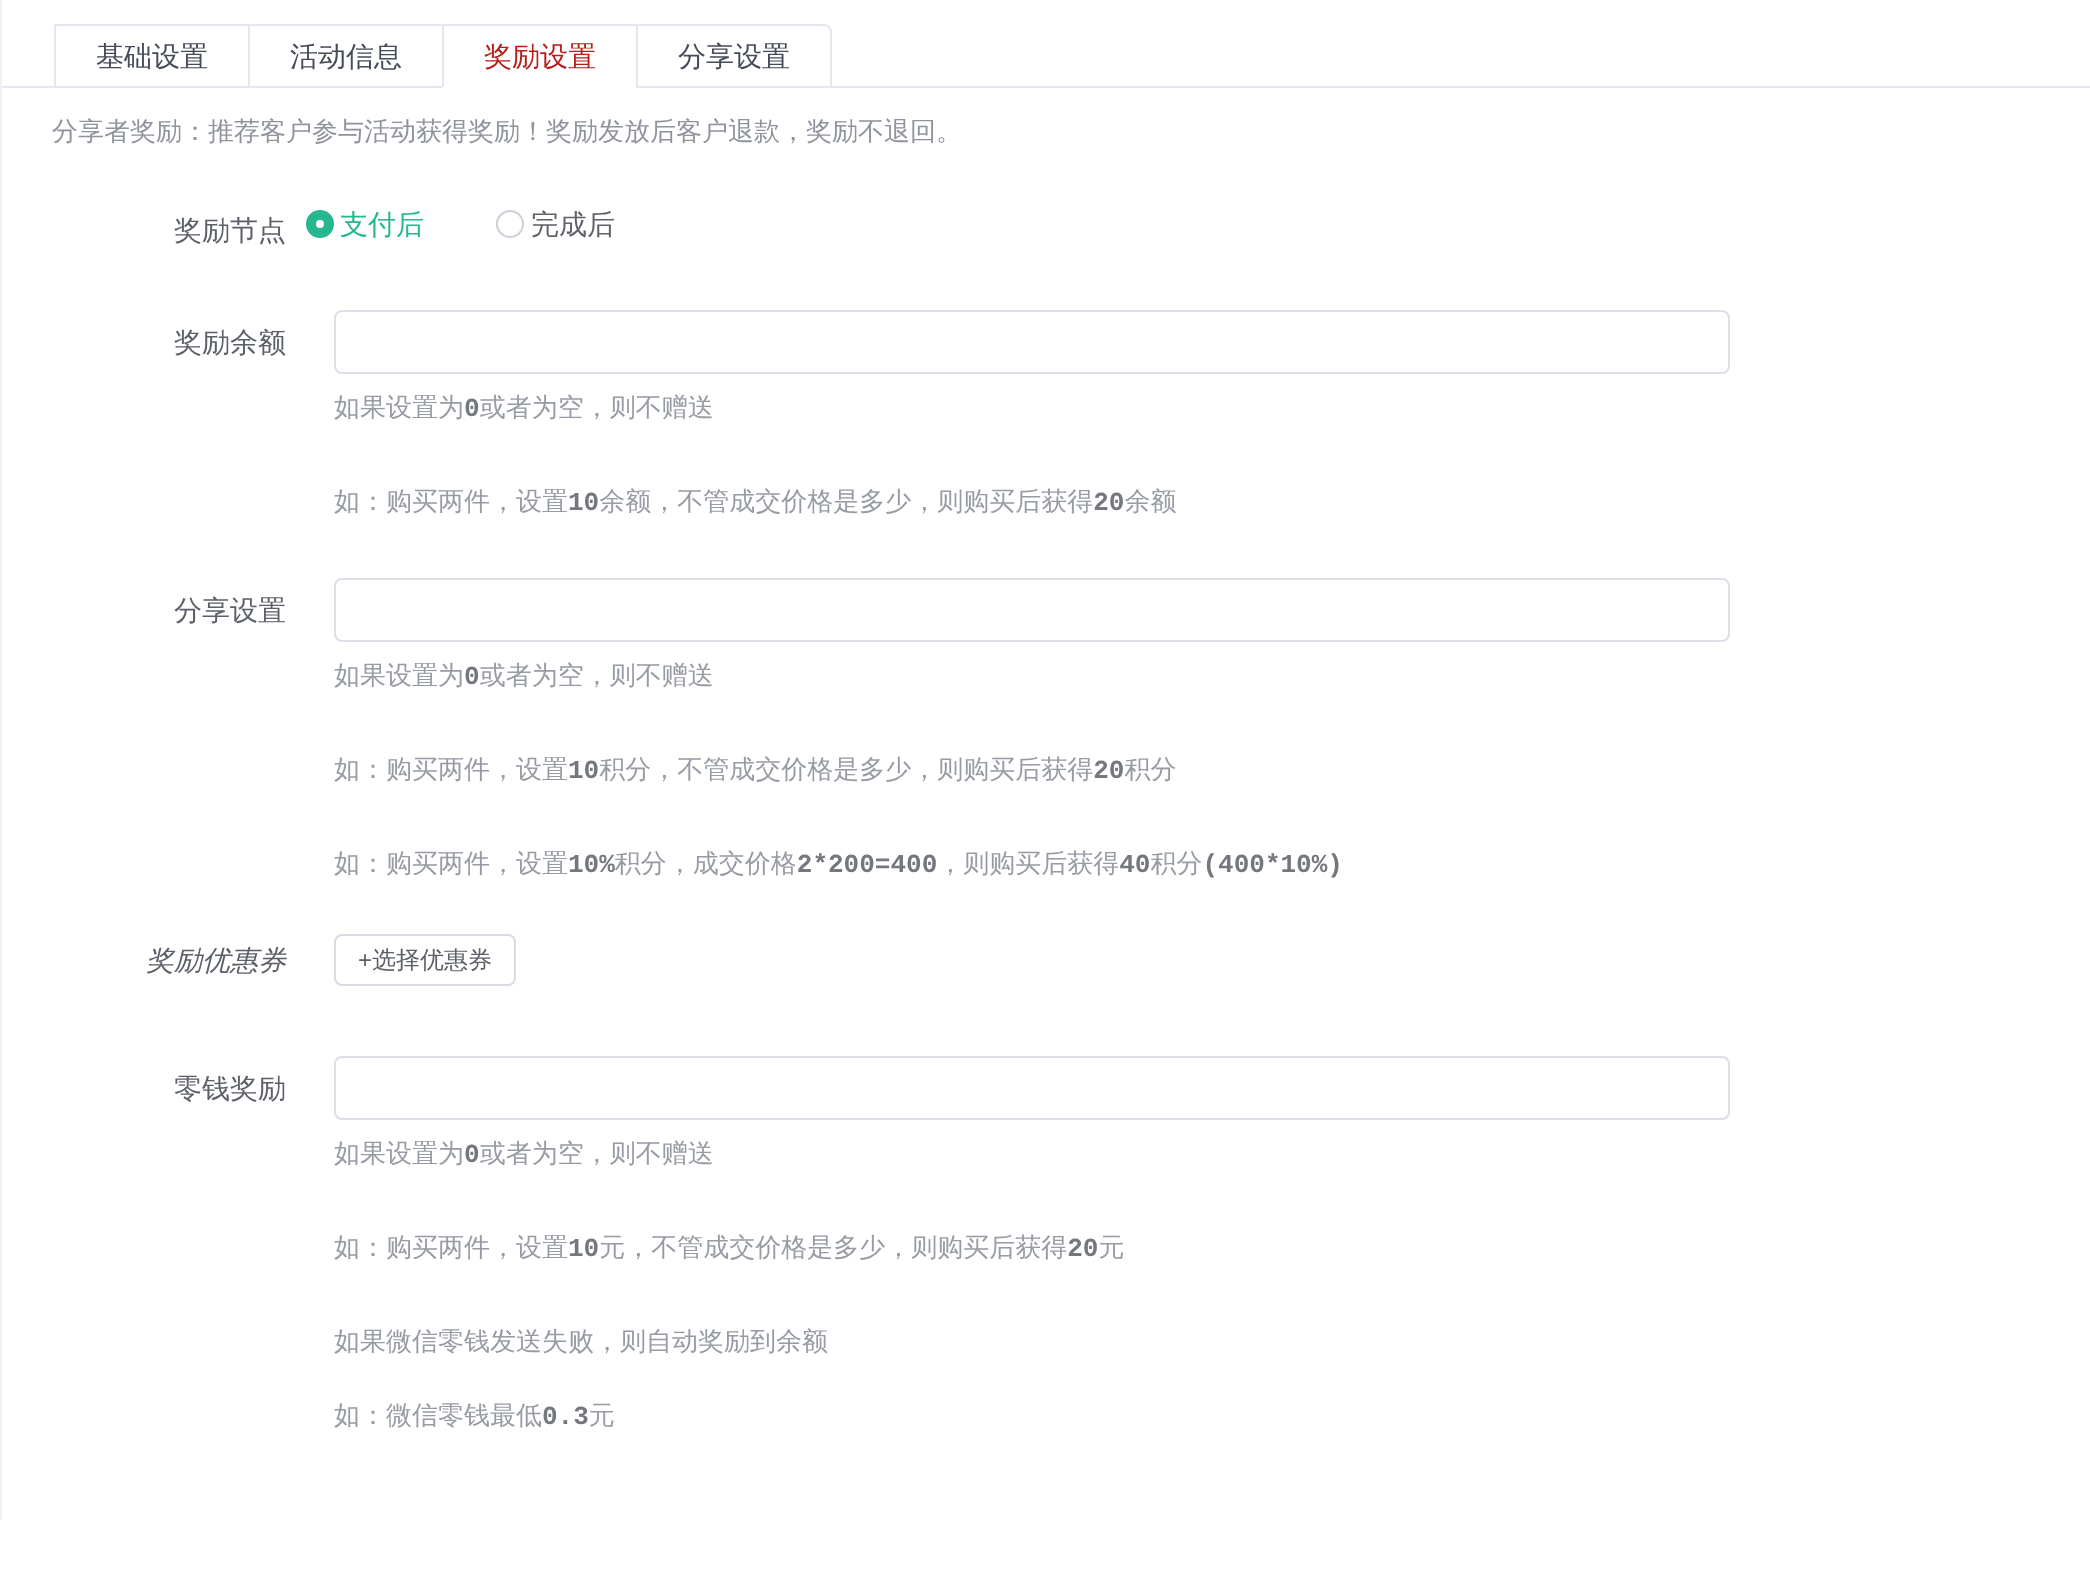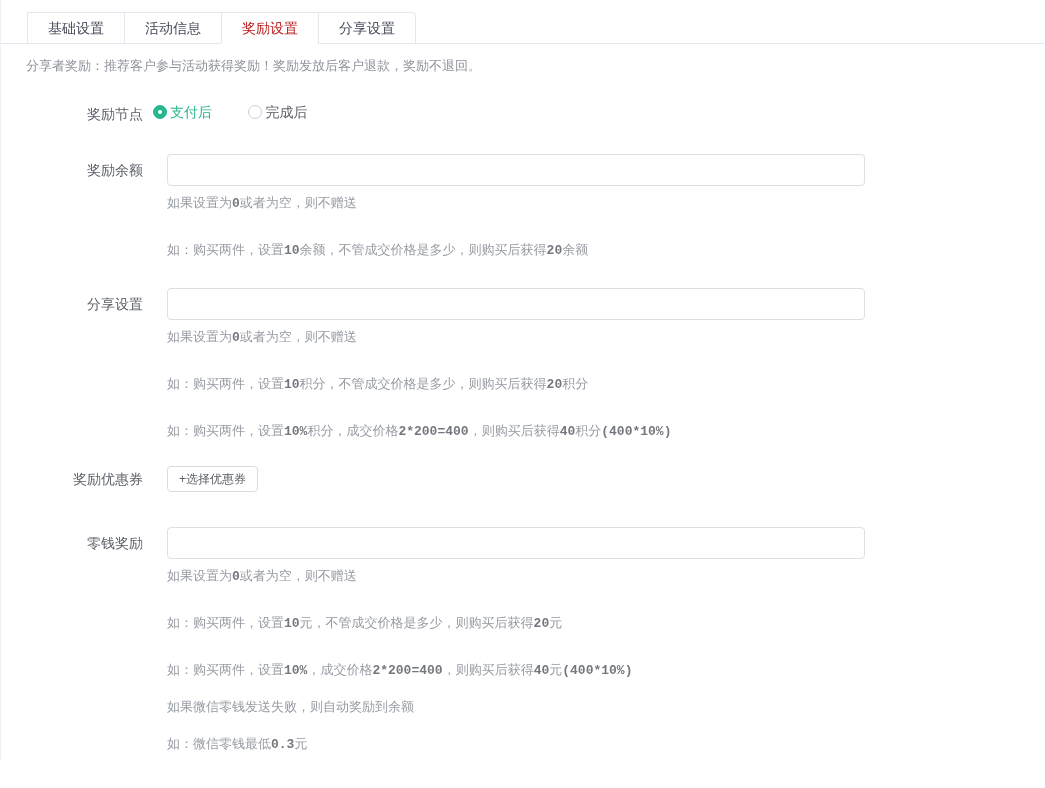--- a/index.html
+++ b/index.html
@@ -82,21 +82,21 @@
     font-size: 13px; color: #979ba3;
     height: 18px; line-height: 18px;
     margin-bottom: 29px;
     white-space: nowrap;
   }
   .tip:last-child { margin-bottom: 0; }
   .tip .b { font-weight: 700; color: #74777e; }
   .tip.tight { margin-bottom: 19px; }
   .row-points  { margin-top: 28px; }
   .row-coupon  { margin-top: 25px; }
-  .row-coupon .lbl { line-height: 26px; }
+  .row-coupon .lbl { line-height: 26px; font-style: italic; }
   .btn-coupon {
     height: 26px; line-height: 24px;
     padding: 0 11px;
     background: #fff;
     border: 1px solid #d8dbe2; border-radius: 4px;
     font-size: 12px; color: #5b5f66;
     cursor: pointer;
   }
   .row-cash { margin-top: 35px; }
 </style>
@@ -159,20 +159,19 @@
     </div>
   </div>
 
   <div class="row row-input row-cash">
     <div class="lbl">零钱奖励</div>
     <div class="ctl">
       <input class="txt" type="text" value="" style="">
       <div class="tips">
         <p class="tip"><span>如果设置为</span><span class="b">0</span><span>或者为空，则不赠送</span></p>
         <p class="tip"><span>如：购买两件，设置</span><span class="b">10</span><span>元，不管成交价格是多少，则购买后获得</span><span class="b">20</span><span>元</span></p>
-        <p class="tip tight"><span>如：购买两件，设置</span><span class="b">10%</span><span>，成交价格</span><span class="b">2*200=400</span><span>，则购买后获得</span><span class="b">40</span><span>元</span><span class="b">(400*10%)</span></p>
         <p class="tip tight"><span>如果微信零钱发送失败，则自动奖励到余额</span></p>
         <p class="tip"><span>如：微信零钱最低</span><span class="b">0.3</span><span>元</span></p>
       </div>
     </div>
   </div>
 
 </div>
 
 </body></html>

